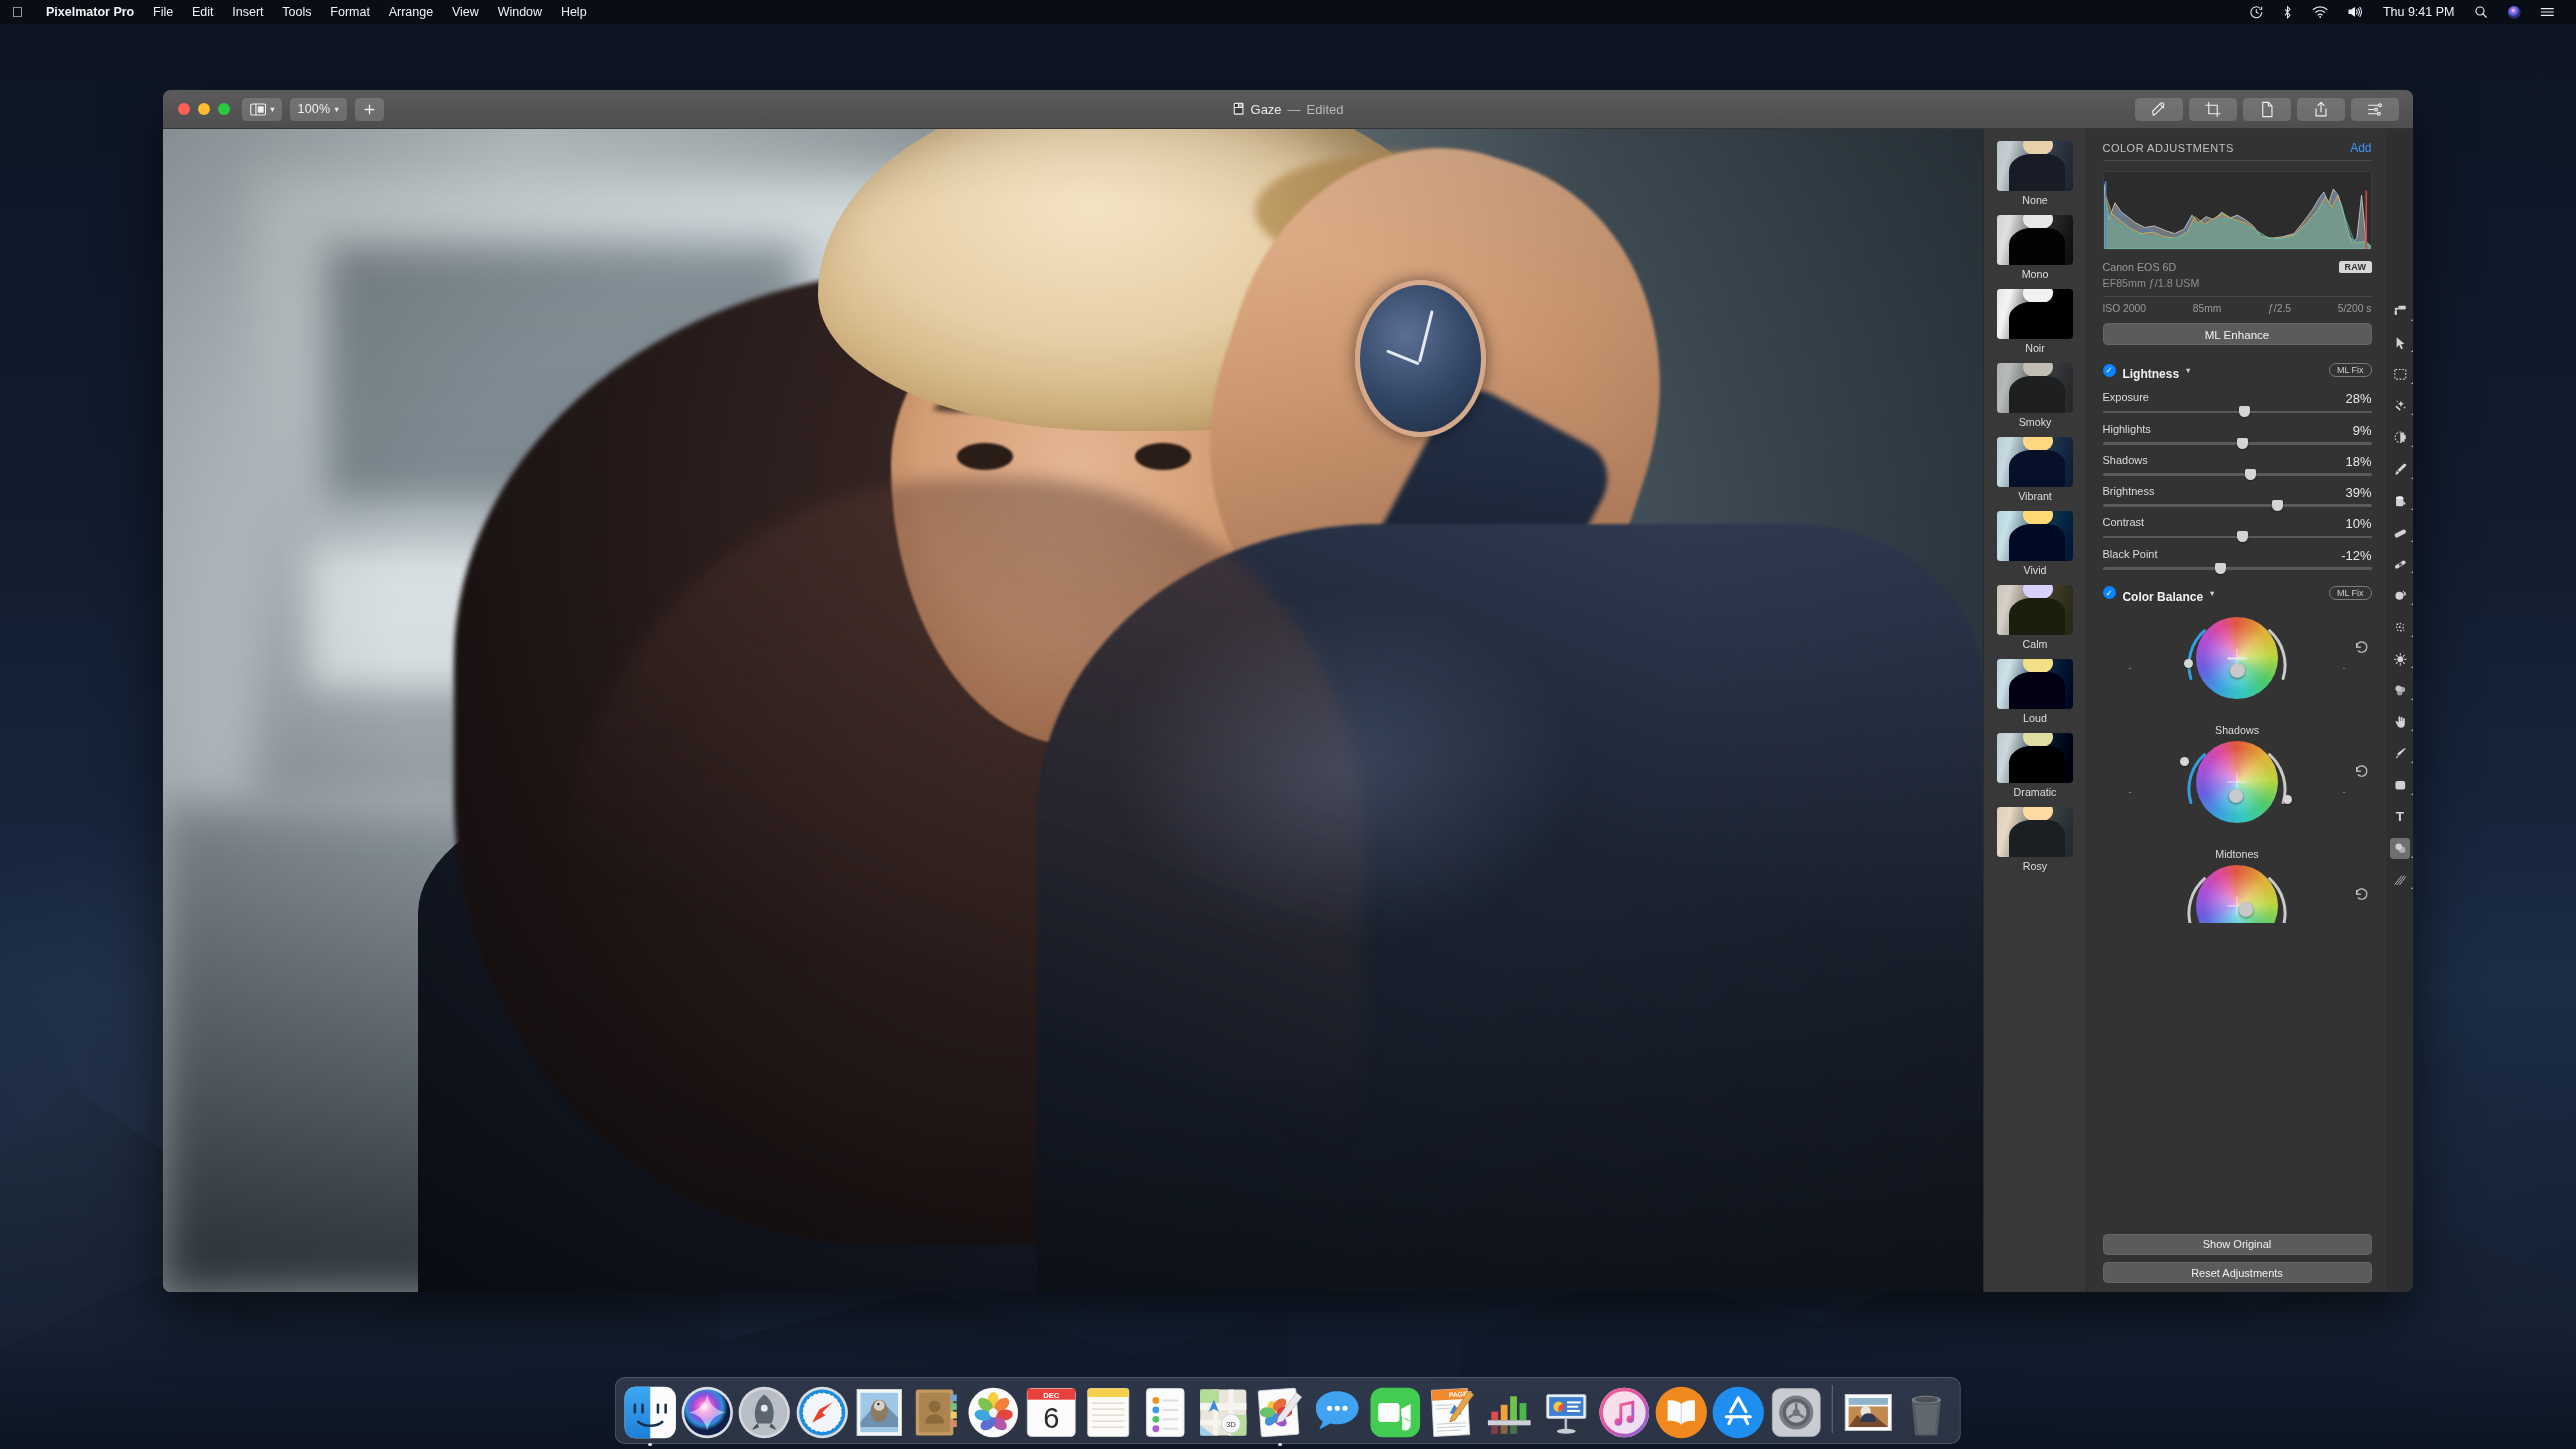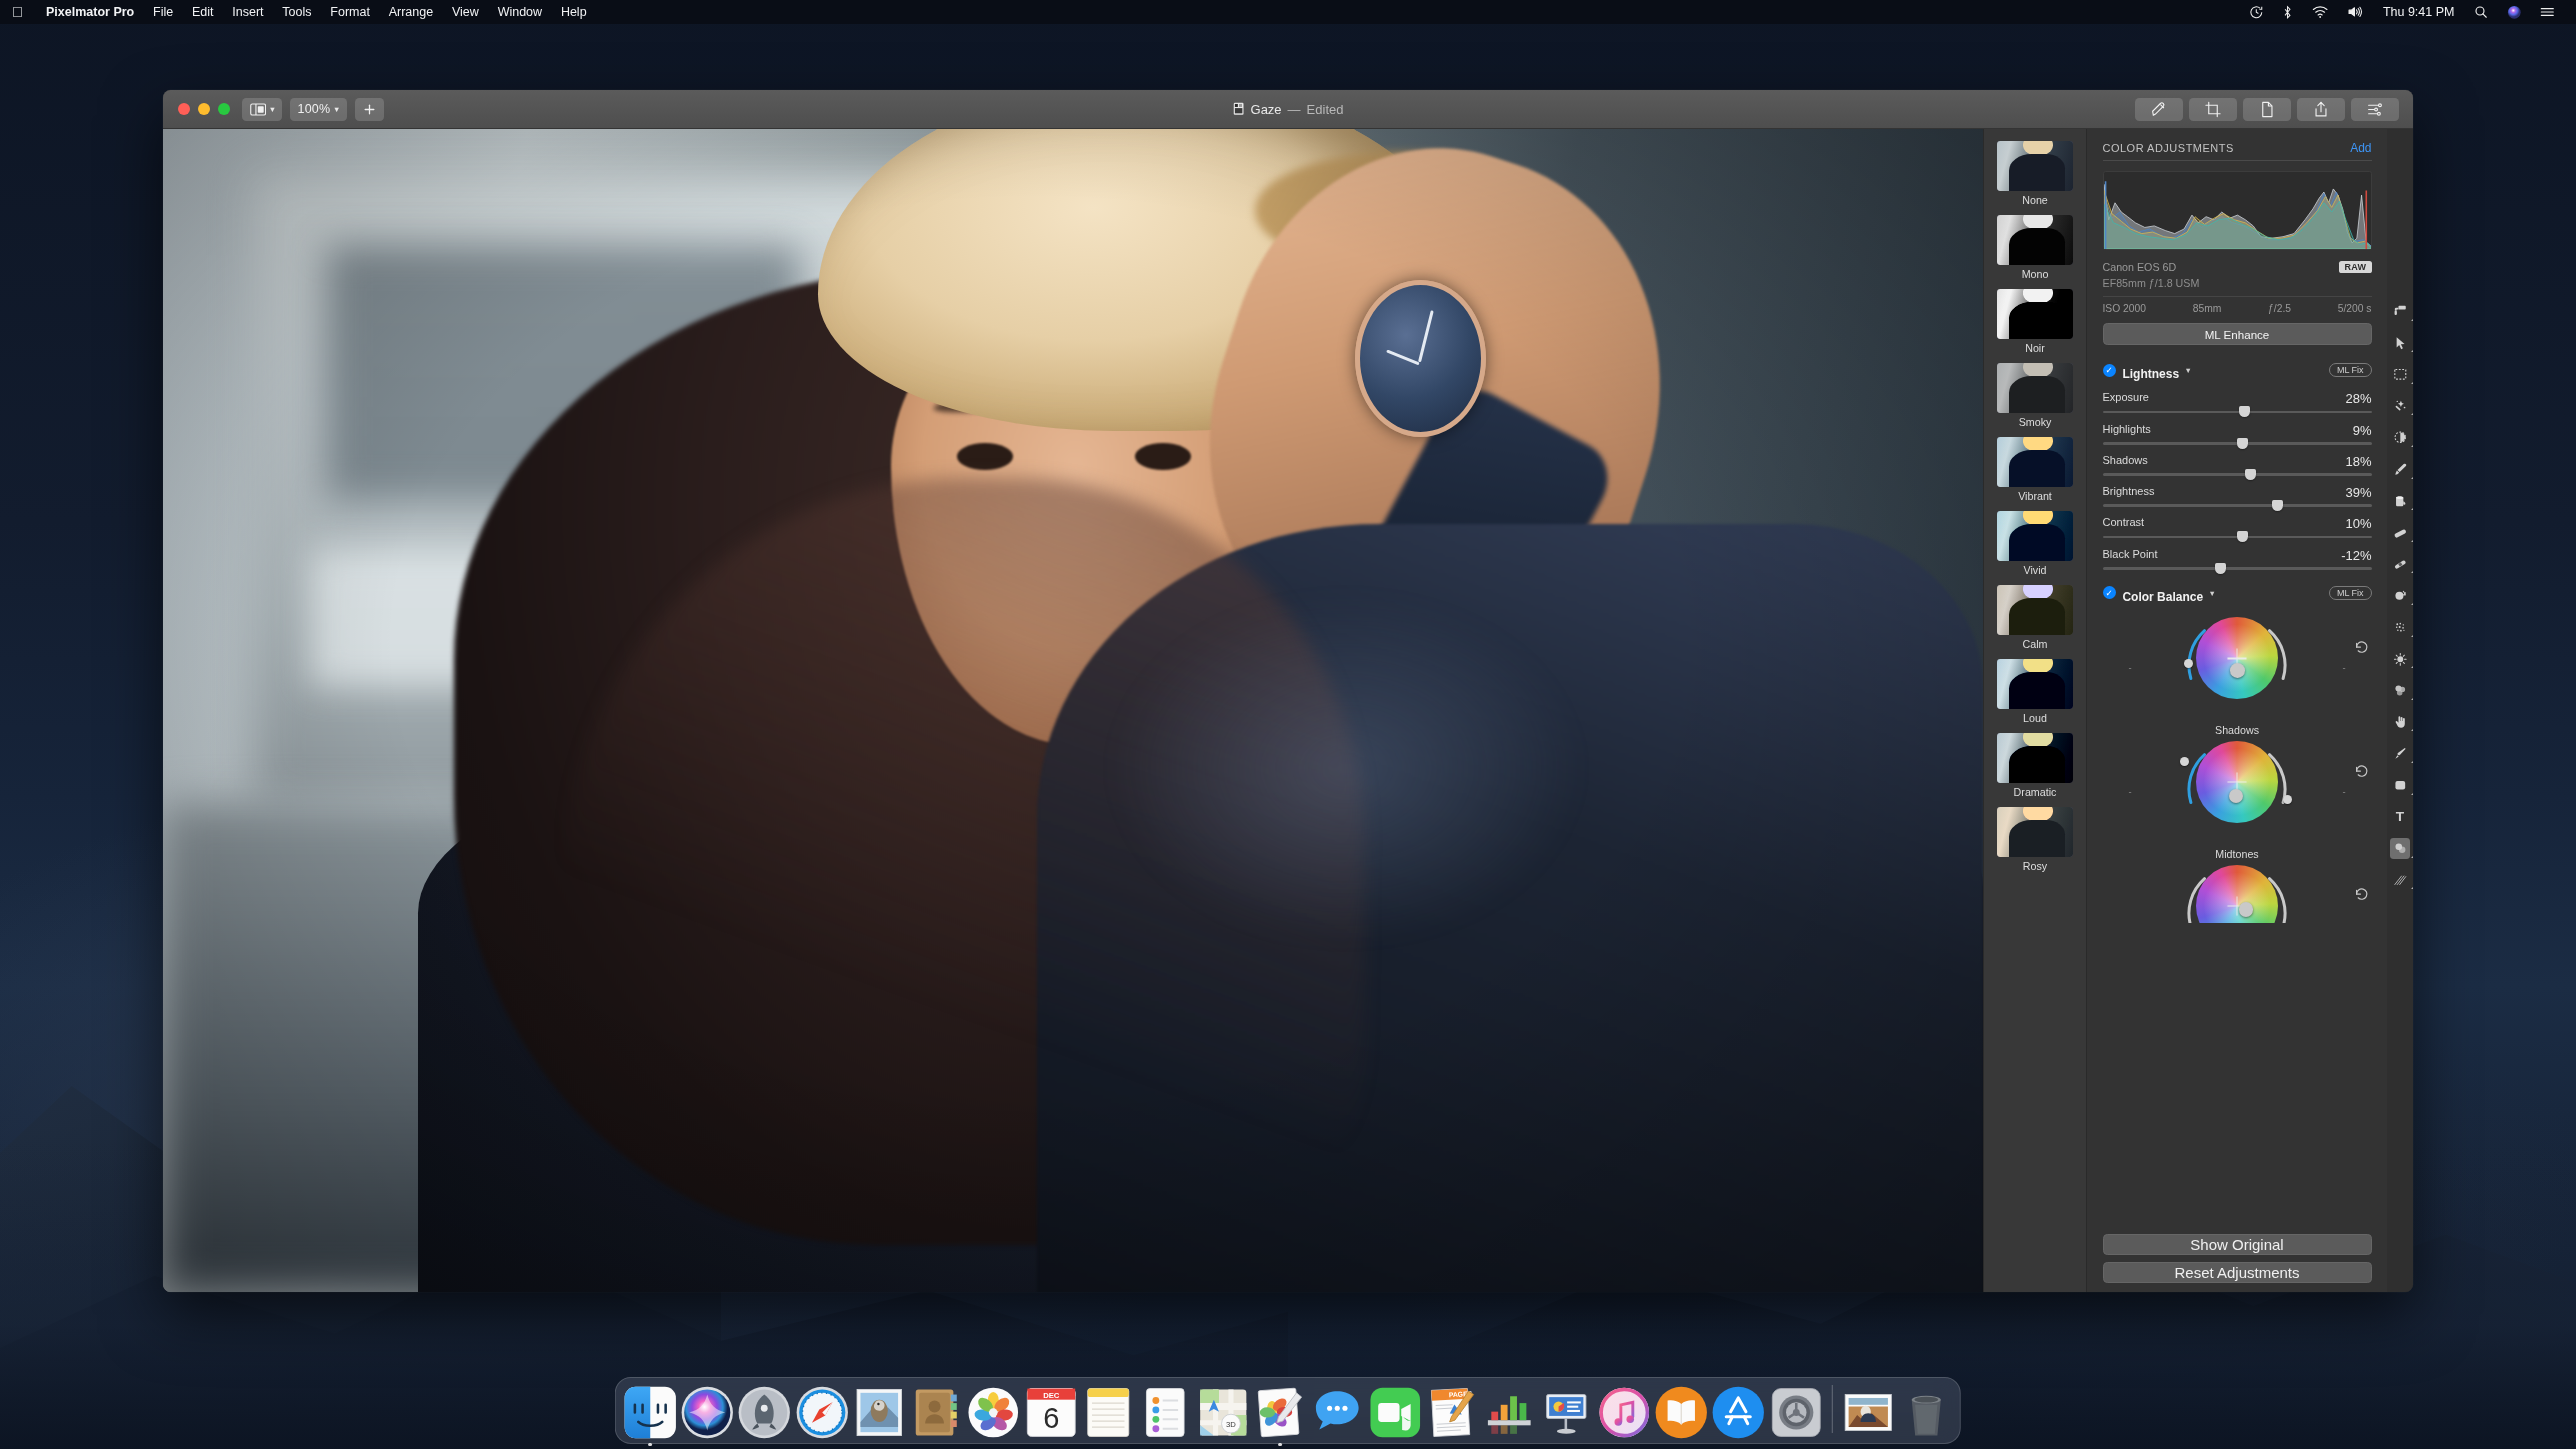--- a/index.html
+++ b/index.html
@@ -337,21 +337,21 @@
     position: absolute; bottom: 0; left: 0; right: 0; text-align: center;
     color: #dcdcdc; font-size: 10.7px;
   }
   .tick-l, .tick-r {
     position: absolute; top: 48px; color: #8c8c8c; font-size: 9.4px;
   }
   .tick-l { left: 26px; } .tick-r { right: 26px; }
   .bottom-btns { position: absolute; left: 15.5px; right: 15.5px; bottom: 8.6px; }
   .wide-btn {
     width: 100%; height: 21.5px; background: #5b5b5b; border-radius: 4.3px;
-    color: #f0f0f0; font-size: 15px; display: flex; align-items: center;
+    color: #f0f0f0; font-size: 11px; display: flex; align-items: center;
     justify-content: center; margin-top: 6.9px; border: 0.4px solid #666;
   }
 
   
   .tools {
     width: 26px; background: #2f2f2f; flex-shrink: 0;
     padding: 172px 0 0; display: flex; flex-direction: column;
     align-items: center; gap: 11px;
   }
   .tool {
@@ -362,21 +362,21 @@
   .tool.sel { background: #6f6f6f; }
   .tool.tri::after {
     content: ''; position: absolute; right: -2.6px; bottom: 0.9px;
     border-left: 2.6px solid transparent; border-bottom: 2.6px solid #b0b0b0;
   }
   .tool.txt { font-size: 13.7px; font-weight: bold; }
 
   
   .dock {
     position: absolute; left: 50%; bottom: 5.2px; transform: translateX(-50%);
-    height: 67px; border-radius: 16px;
+    height: 67px; border-radius: 10px;
     background: rgba(155,165,185,.22);
     border: 0.4px solid rgba(255,255,255,.16);
     display: flex; align-items: flex-end; padding: 4.3px 7.7px 3.4px; gap: 4.3px;
     z-index: 30; backdrop-filter: blur(10.3px); text-align: center;
   }
   .dk { width: 53px; height: 53px; position: relative; border-radius: 11px; }
   .dk .run {
     position: absolute; bottom: -6.9px; left: 50%; transform: translateX(-50%);
     width: 3.4px; height: 3.4px; border-radius: 50%; background: rgba(255,255,255,.85);
   }

